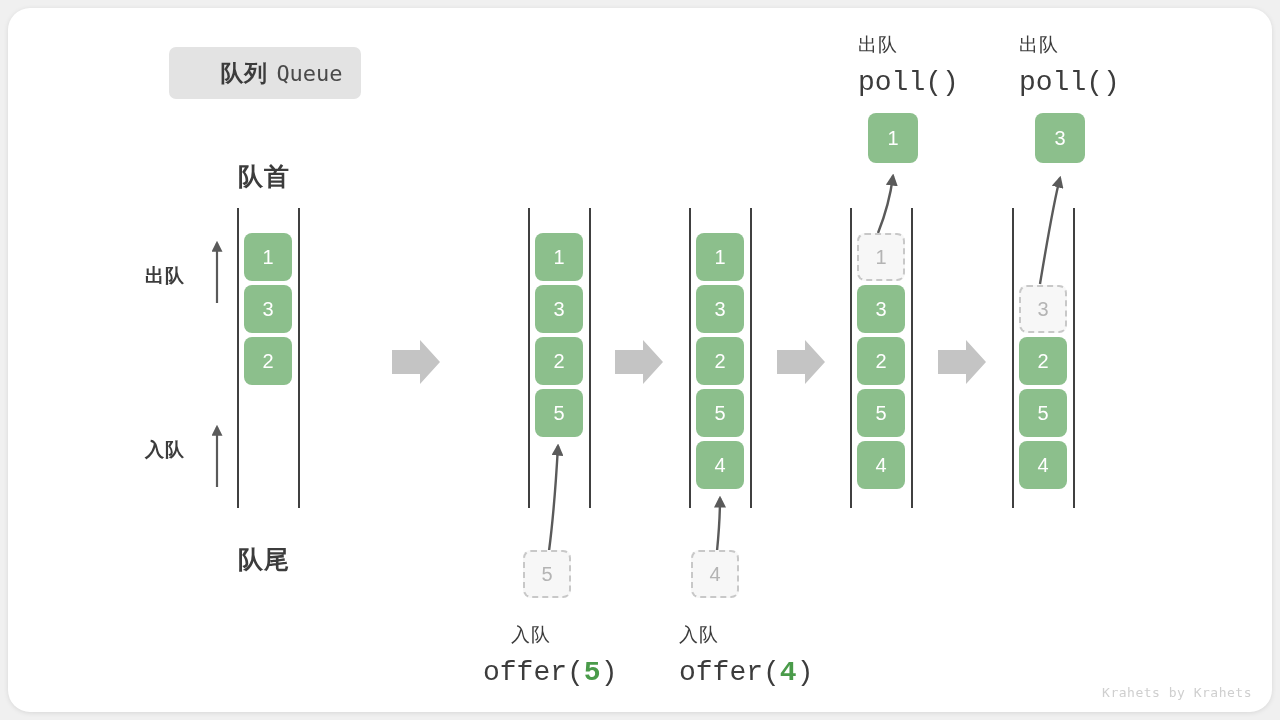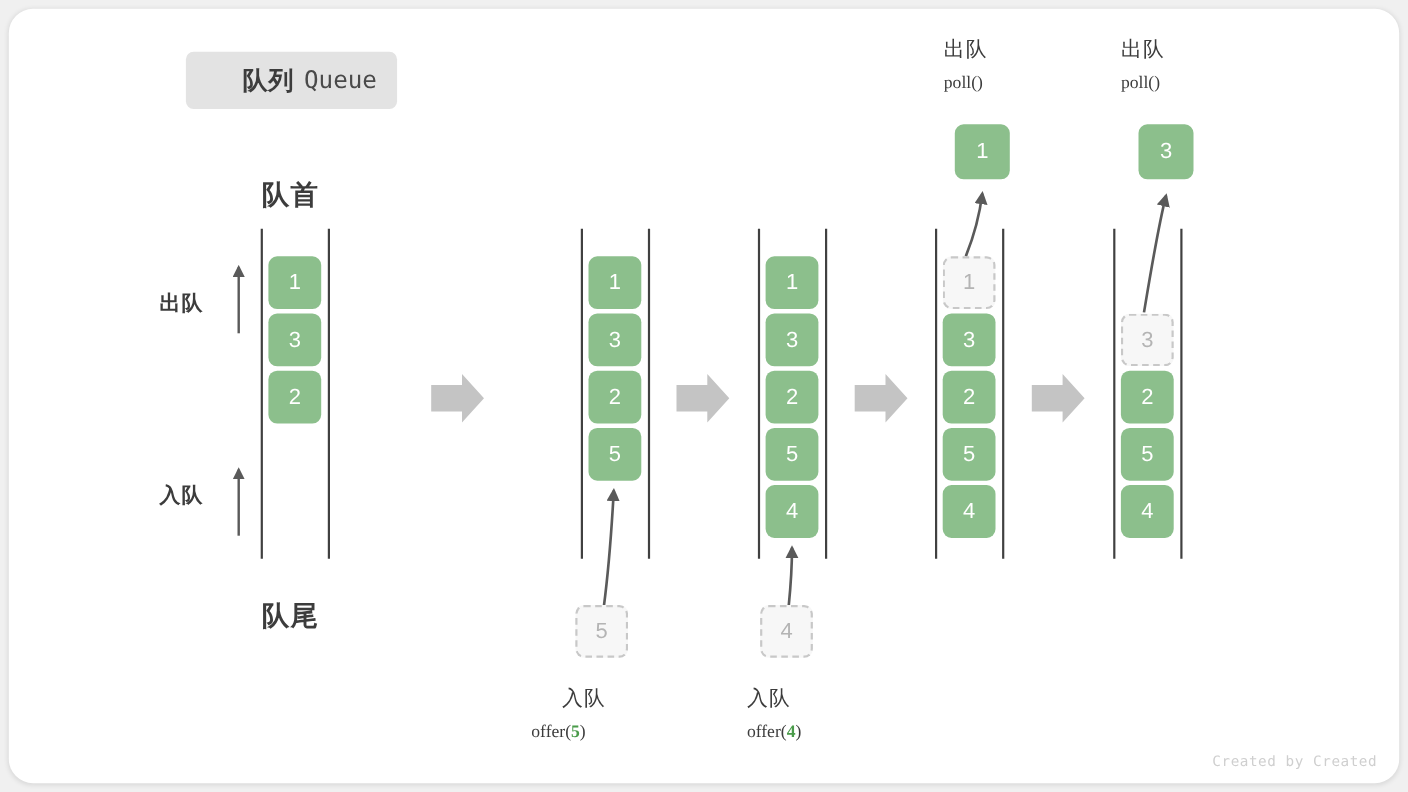--- a/index.html
+++ b/index.html
@@ -85,22 +85,22 @@
   }
   .op-cn {
     position: absolute;
     font-size: 19px;
     color: #3c3c3c;
     white-space: nowrap;
     letter-spacing: 1px;
   }
   .op-code {
     position: absolute;
-    font-family: Liberation Serif, serif;
-    font-size: 16px;
+    font-family: Liberation Mono, monospace;
+    font-size: 28px;
     color: #3c3c3c;
     white-space: nowrap;
   }
   .op-code .arg { color: #4a9b4a; font-weight: bold; }
 
   
   .node {
     position: absolute;
     width: 48px;
     height: 48px;
@@ -254,14 +254,14 @@
   <div class="op-code" style="left:858px; top:67px;">poll()</div>
 
   <div class="node floating" style="left:1035px; top:113px;">3</div>
   <div class="node ghost" style="left:1019px; top:285px;">3</div>
   <div class="node" style="left:1019px; top:337px;">2</div>
   <div class="node" style="left:1019px; top:389px;">5</div>
   <div class="node" style="left:1019px; top:441px;">4</div>
   <div class="op-cn" style="left:1019px; top:32px;">出队</div>
   <div class="op-code" style="left:1019px; top:67px;">poll()</div>
 
-  <div class="watermark">Created by Created</div>
+  <div class="watermark">Krahets by Krahets</div>
 </div>
 
 </body></html>

